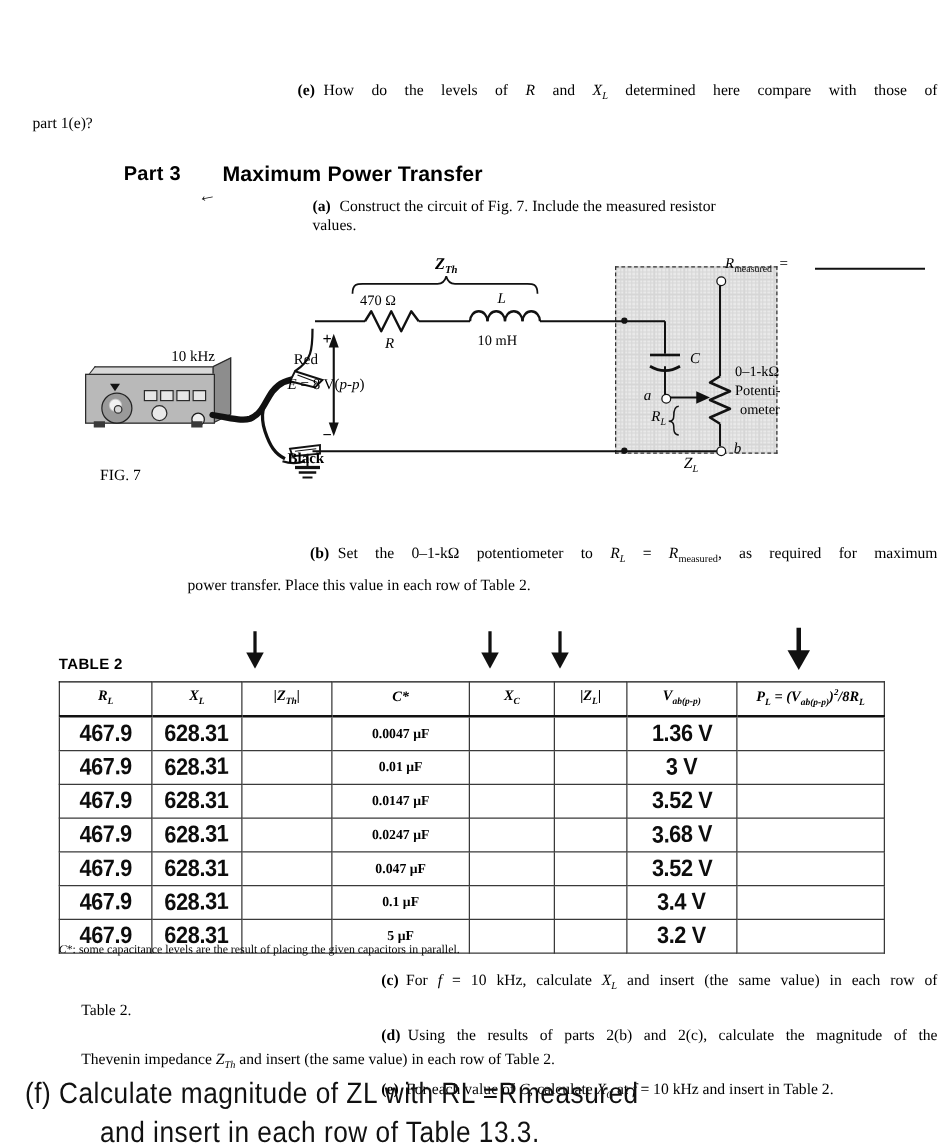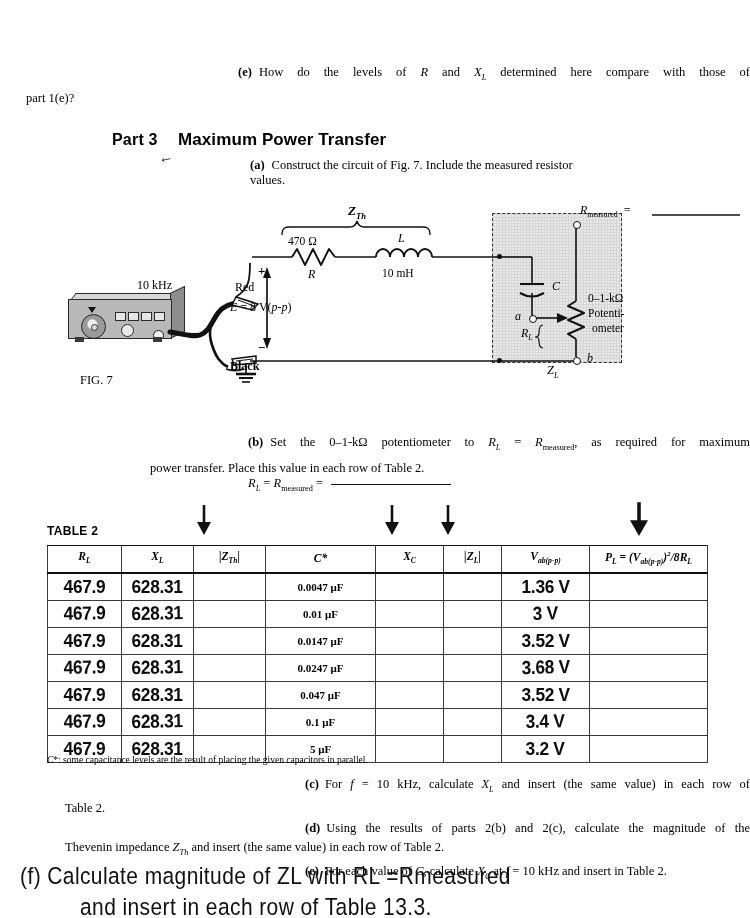--- a/index.html
+++ b/index.html
@@ -26,21 +26,21 @@
   #top-para{
     left:198px;top:62px;width:552px;
     font-size:12.5px;line-height:21px;
     text-align:justify;
   }
   #top-para .lbl{font-weight:bold;margin-right:7px;}
   #top-para .l1{display:block;text-align:justify;text-align-last:justify;padding-left:40px;}
   #top-para .l2{display:block;margin-left:-172px;}
 
   
-  #part3-label{left:112px;top:131px;font-size:16px;font-weight:bold;
+  #part3-label{left:99px;top:131px;font-size:16px;font-weight:bold;
     font-family:"Liberation Sans",sans-serif;letter-spacing:.2px;}
   #part3-title{left:178px;top:130px;font-size:17px;font-weight:bold;
     font-family:"Liberation Sans",sans-serif;letter-spacing:.1px;}
   #hand-tick{left:158px;top:148px;font-size:15px;font-family:"Liberation Sans",sans-serif;
     font-weight:bold;transform:rotate(-12deg);color:#111;}
 
   #part-a{left:250px;top:158px;font-size:12.5px;}
   #part-a .lbl{font-weight:bold;margin-right:7px;}
 
   
@@ -276,23 +276,20 @@
     <div class="flab" style="left:520px;top:18px;font-size:12px"><i class="v">R</i><sub>measured</sub>&nbsp; =</div>
   </div>
 
   <div class="blk serif" id="part-b">
     <span class="l1">
       <span class="lbl">(b)</span><span>Set the 0–1-kΩ potentiometer to <i class="v">R<sub>L</sub></i> = <i class="v">R</i><sub>measured</sub>, as required for maximum</span>
     </span>
     <span class="l2">power transfer. Place this value in each row of Table 2.</span>
   </div>
 
-  <div class="blk serif" id="rl-line">
-    <span><i class="v">R<sub>L</sub></i> = <i class="v">R</i><sub>measured</sub> =</span><span class="rule"></span>
-  </div>
 
   <svg class="arrow" style="left:194px;top:503px" viewBox="0 0 20 32">
     <line x1="10" y1="2" x2="10" y2="24" stroke="#111" stroke-width="2.6"></line>
     <polygon points="10,32 3,19 17,19" fill="#111"></polygon>
   </svg>
   <svg class="arrow" style="left:382px;top:503px" viewBox="0 0 20 32">
     <line x1="10" y1="2" x2="10" y2="24" stroke="#111" stroke-width="2.6"></line>
     <polygon points="10,32 3,19 17,19" fill="#111"></polygon>
   </svg>
   <svg class="arrow" style="left:438px;top:503px" viewBox="0 0 20 32">

